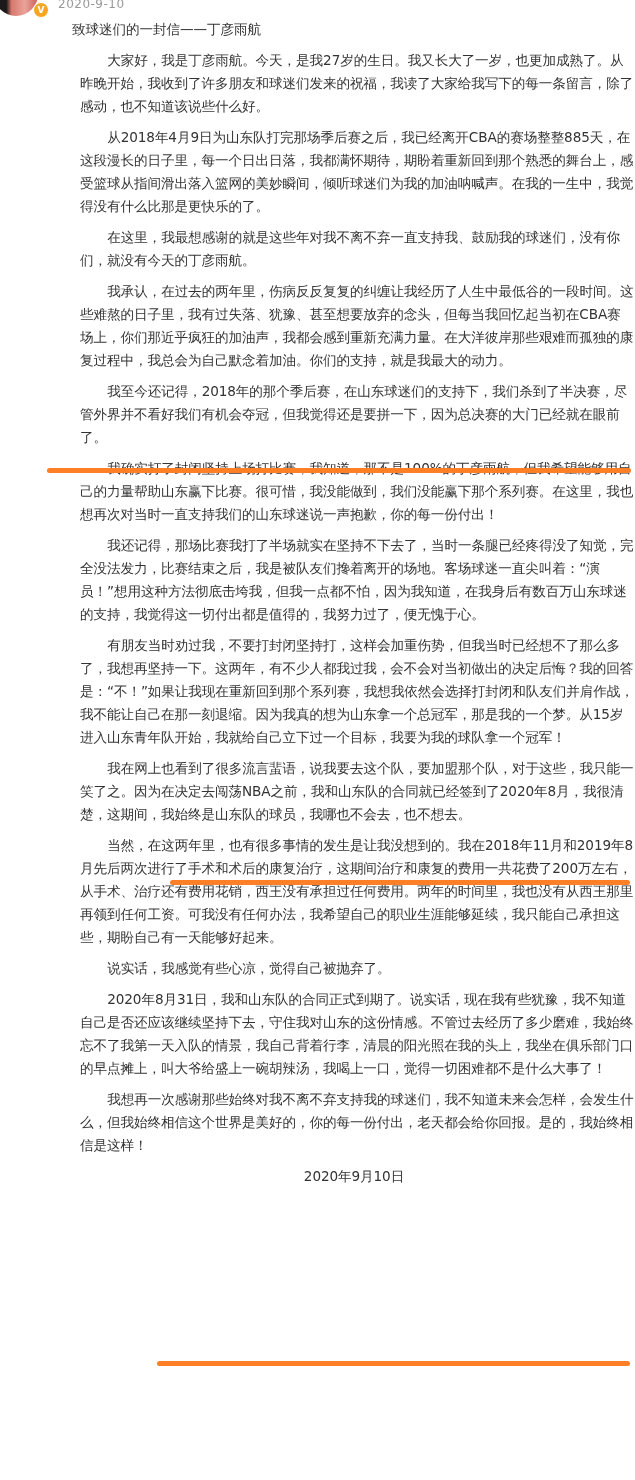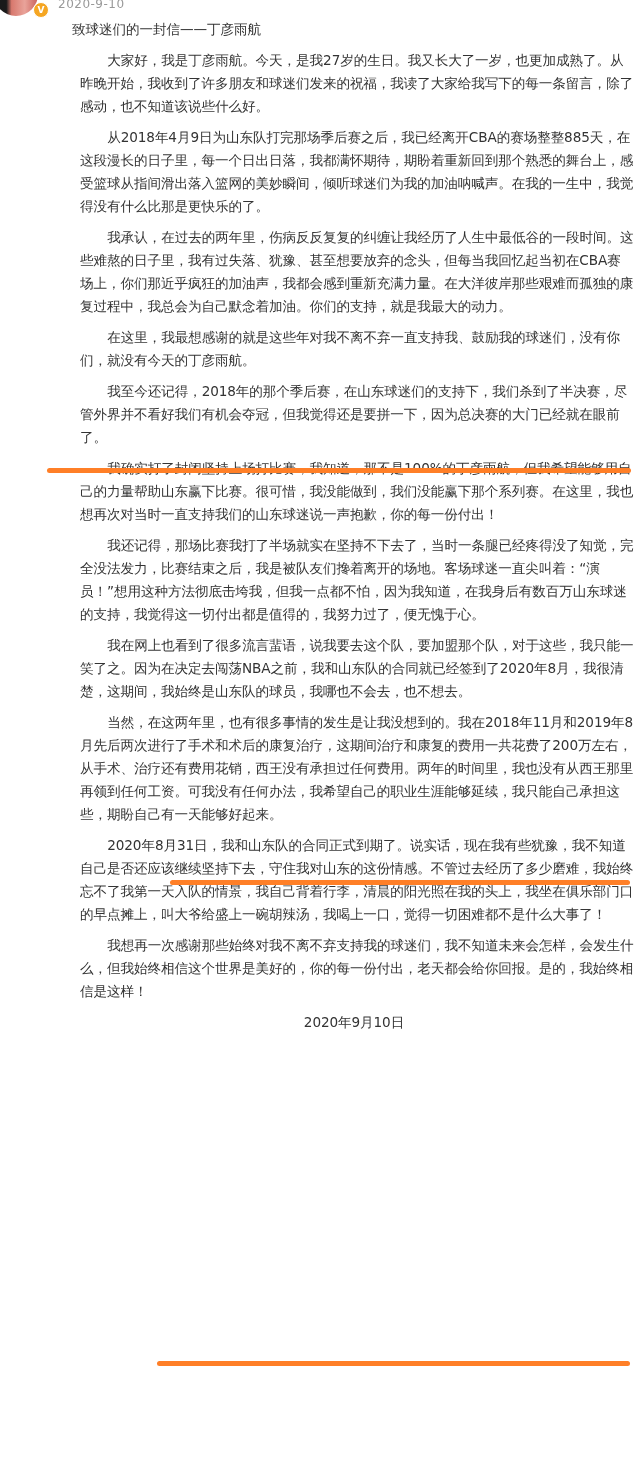--- a/index.html
+++ b/index.html
@@ -37,27 +37,29 @@
 <body>
 
 <div class="avatar"></div>
 <div class="vbadge">V</div>
 <div class="date-top">2020-9-10</div>
 
 <div class="content">
   <p class="title">致球迷们的一封信——丁彦雨航</p>
   <p class="para">大家好，我是丁彦雨航。今天，是我27岁的生日。我又长大了一岁，也更加成熟了。从昨晚开始，我收到了许多朋友和球迷们发来的祝福，我读了大家给我写下的每一条留言，除了感动，也不知道该说些什么好。</p>
   <p class="para">从2018年4月9日为山东队打完那场季后赛之后，我已经离开CBA的赛场整整885天，在这段漫长的日子里，每一个日出日落，我都满怀期待，期盼着重新回到那个熟悉的舞台上，感受篮球从指间滑出落入篮网的美妙瞬间，倾听球迷们为我的加油呐喊声。在我的一生中，我觉得没有什么比那是更快乐的了。</p>
+  <p class="para">在这里，我最想感谢的就是这些年对我不离不弃一直支持我、鼓励我的球迷们，没有你们，就没有今天的丁彦雨航。</p>
   <p class="para">我承认，在过去的两年里，伤病反反复复的纠缠让我经历了人生中最低谷的一段时间。这些难熬的日子里，我有过失落、犹豫、甚至想要放弃的念头，但每当我回忆起当初在CBA赛场上，你们那近乎疯狂的加油声，我都会感到重新充满力量。在大洋彼岸那些艰难而孤独的康复过程中，我总会为自己默念着加油。你们的支持，就是我最大的动力。</p>
-  <p class="para">在这里，我最想感谢的就是这些年对我不离不弃一直支持我、鼓励我的球迷们，没有你们，就没有今天的丁彦雨航。</p>
   <p class="para">我至今还记得，2018年的那个季后赛，在山东球迷们的支持下，我们杀到了半决赛，尽管外界并不看好我们有机会夺冠，但我觉得还是要拼一下，因为总决赛的大门已经就在眼前了。</p>
   <p class="para">我确实打了封闭坚持上场打比赛，我知道，那不是100%的丁彦雨航，但我希望能够用自己的力量帮助山东赢下比赛。很可惜，我没能做到，我们没能赢下那个系列赛。在这里，我也想再次对当时一直支持我们的山东球迷说一声抱歉，你的每一份付出！</p>
   <p class="para">我还记得，那场比赛我打了半场就实在坚持不下去了，当时一条腿已经疼得没了知觉，完全没法发力，比赛结束之后，我是被队友们搀着离开的场地。客场球迷一直尖叫着：“演员！”想用这种方法彻底击垮我，但我一点都不怕，因为我知道，在我身后有数百万山东球迷的支持，我觉得这一切付出都是值得的，我努力过了，便无愧于心。</p>
+  <p class="para">有朋友当时劝过我，不要打封闭坚持打，这样会加重伤势，但我当时已经想不了那么多了，我想再坚持一下。这两年，有不少人都我过我，会不会对当初做出的决定后悔？我的回答是：“不！”如果让我现在重新回到那个系列赛，我想我依然会选择打封闭和队友们并肩作战，我不能让自己在那一刻退缩。因为我真的想为山东拿一个总冠军，那是我的一个梦。从15岁进入山东青年队开始，我就给自己立下过一个目标，我要为我的球队拿一个冠军！</p>
   <p class="para">我在网上也看到了很多流言蜚语，说我要去这个队，要加盟那个队，对于这些，我只能一笑了之。因为在决定去闯荡NBA之前，我和山东队的合同就已经签到了2020年8月，我很清楚，这期间，我始终是山东队的球员，我哪也不会去，也不想去。</p>
   <p class="para">当然，在这两年里，也有很多事情的发生是让我没想到的。我在2018年11月和2019年8月先后两次进行了手术和术后的康复治疗，这期间治疗和康复的费用一共花费了200万左右，从手术、治疗还有费用花销，西王没有承担过任何费用。两年的时间里，我也没有从西王那里再领到任何工资。可我没有任何办法，我希望自己的职业生涯能够延续，我只能自己承担这些，期盼自己有一天能够好起来。</p>
+  <p class="para">说实话，我感觉有些心凉，觉得自己被抛弃了。</p>
   <p class="para">2020年8月31日，我和山东队的合同正式到期了。说实话，现在我有些犹豫，我不知道自己是否还应该继续坚持下去，守住我对山东的这份情感。不管过去经历了多少磨难，我始终忘不了我第一天入队的情景，我自己背着行李，清晨的阳光照在我的头上，我坐在俱乐部门口的早点摊上，叫大爷给盛上一碗胡辣汤，我喝上一口，觉得一切困难都不是什么大事了！</p>
   <p class="para">我想再一次感谢那些始终对我不离不弃支持我的球迷们，我不知道未来会怎样，会发生什么，但我始终相信这个世界是美好的，你的每一份付出，老天都会给你回报。是的，我始终相信是这样！</p>
   <p class="sign">2020年9月10日</p>
 </div>
 
 <div class="underline" style="left:47px;top:468px;width:584px;"></div>
 <div class="underline" style="left:170px;top:880px;width:460px;"></div>
 <div class="underline" style="left:157px;top:1361px;width:473px;"></div>
 
 </body></html>

